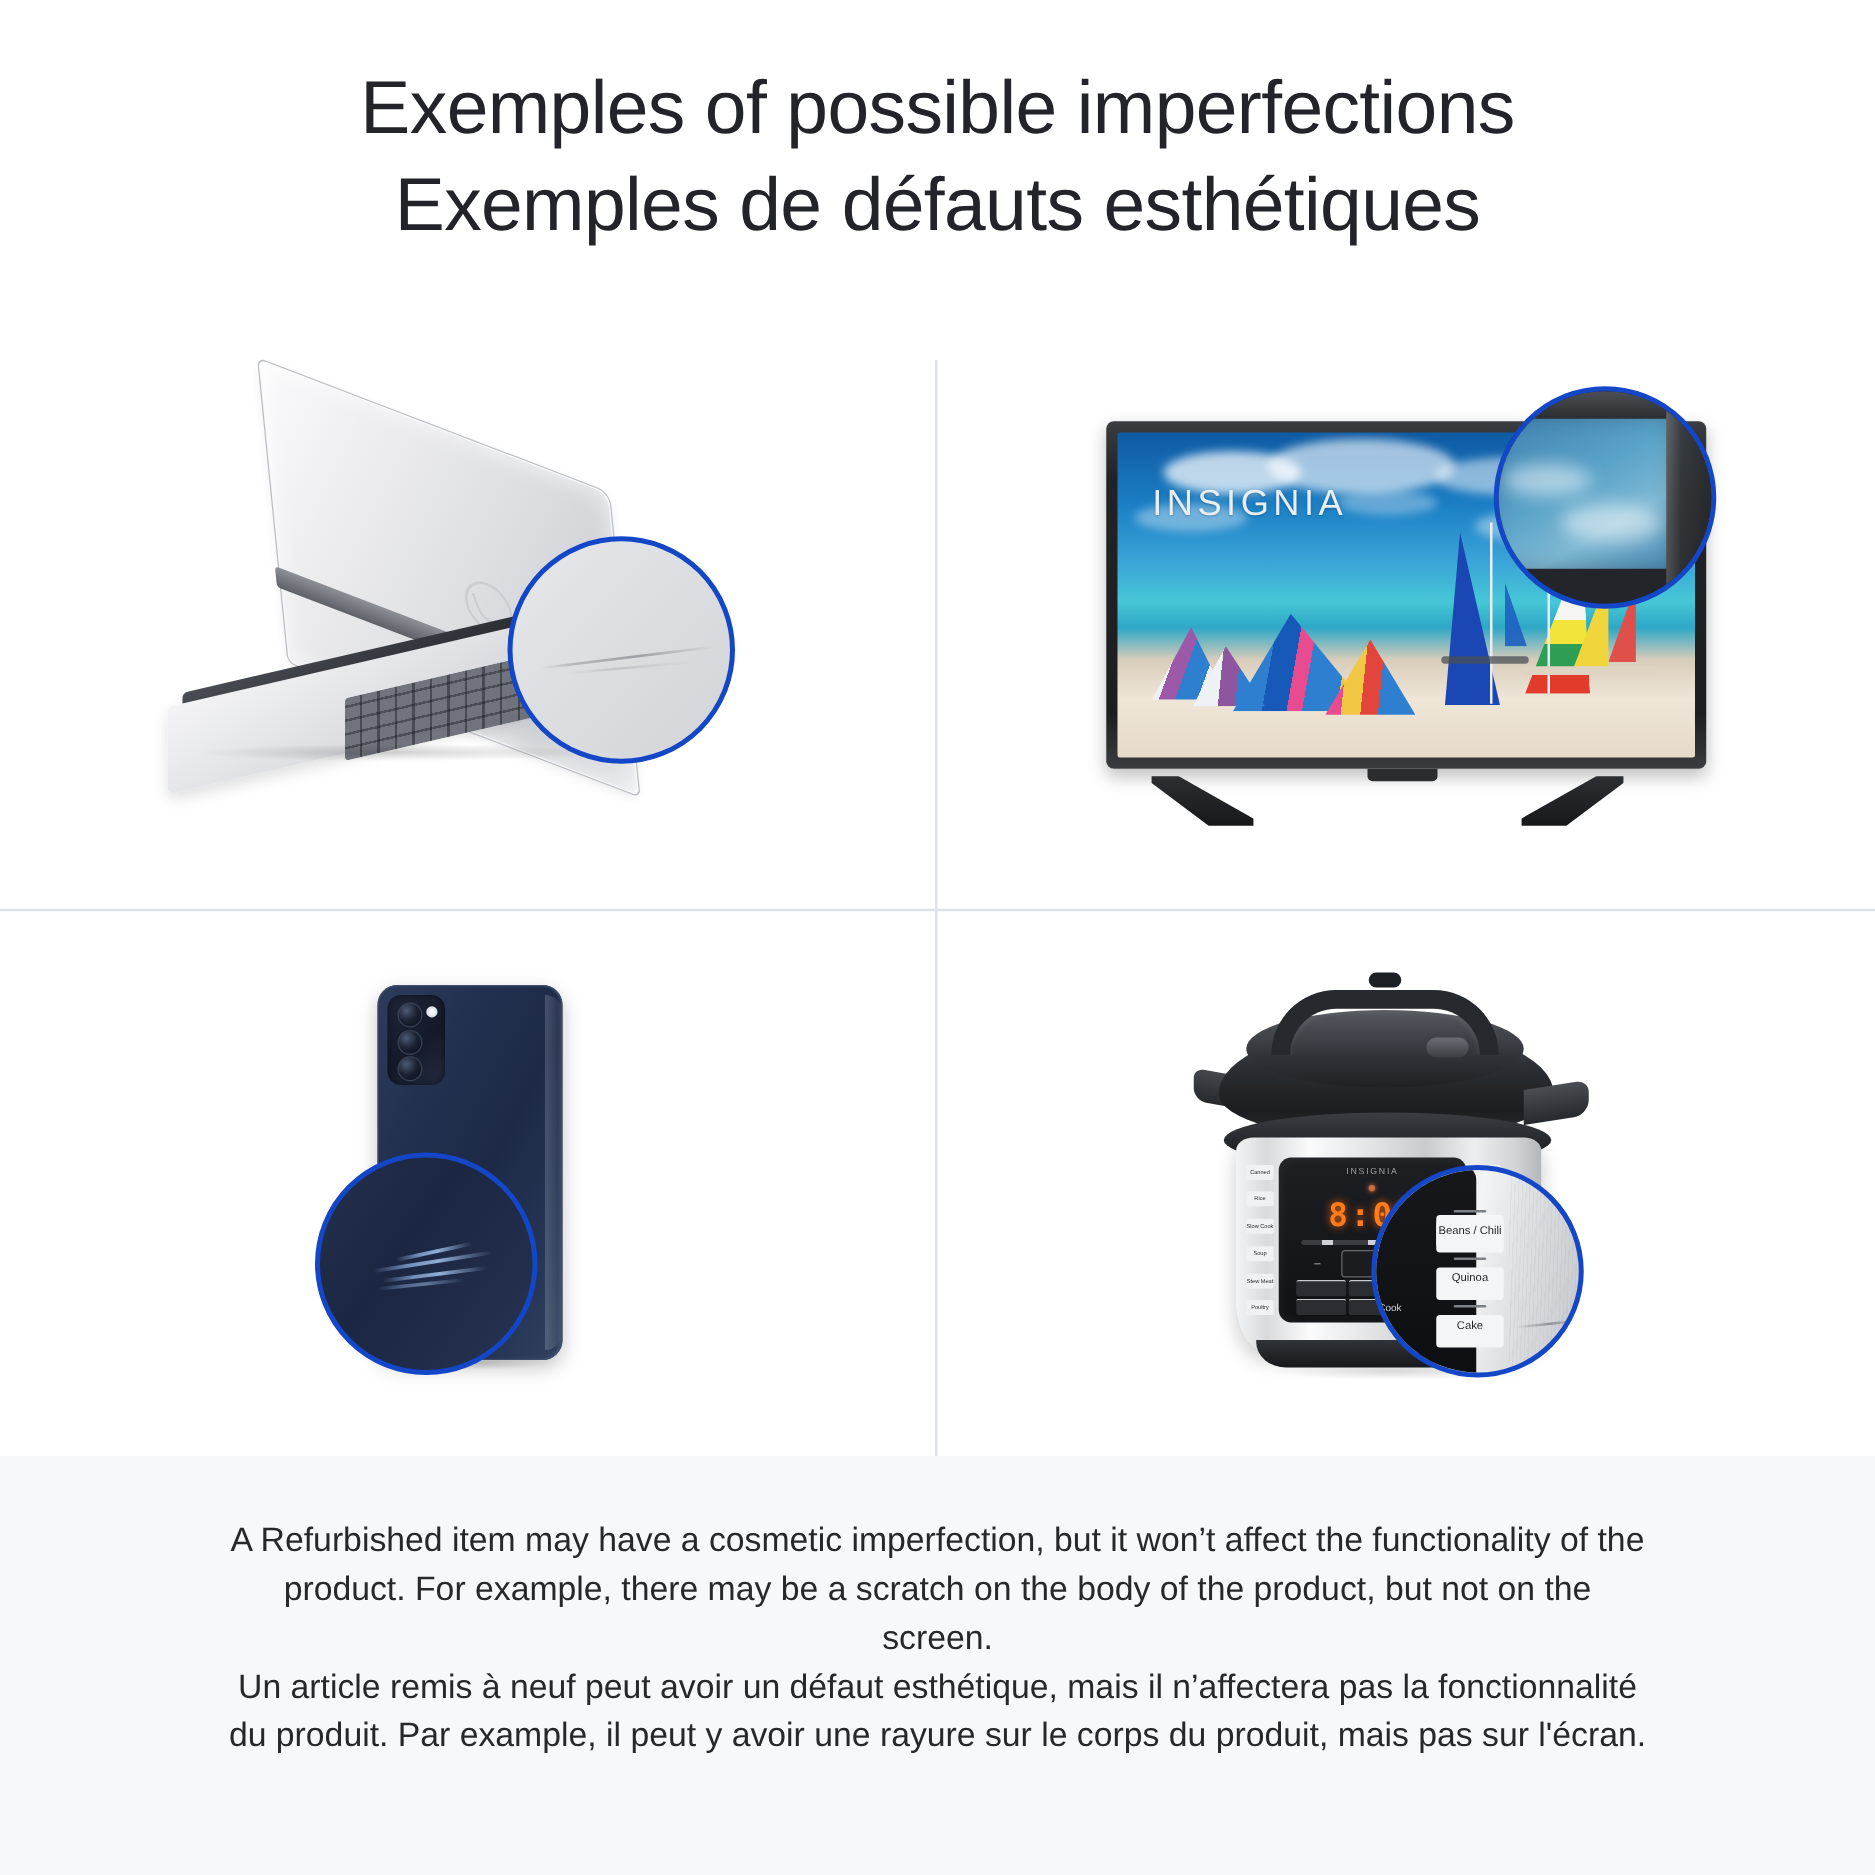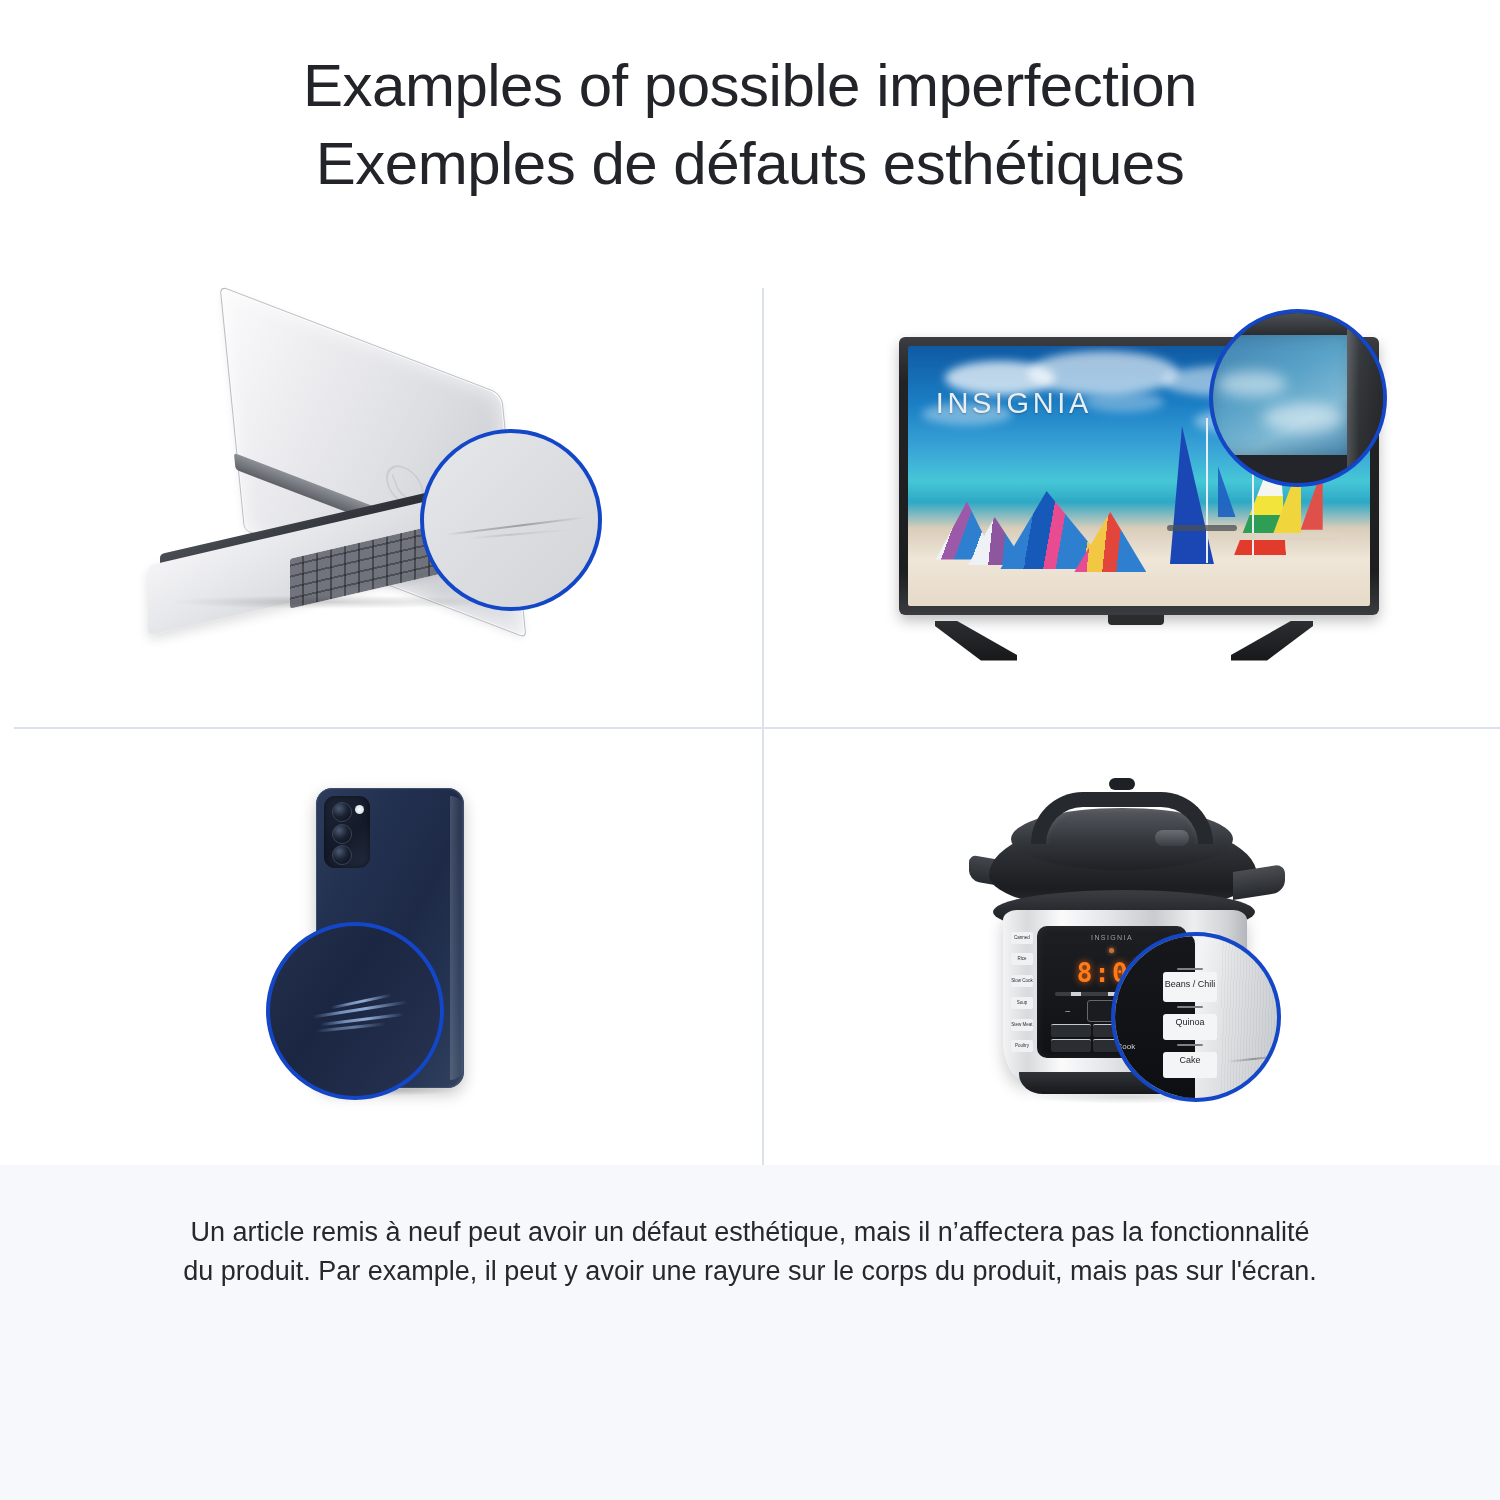--- a/index.html
+++ b/index.html
@@ -17,21 +17,21 @@
     display:flex;flex-direction:column;align-items:center;justify-content:center;
     text-align:center;
   }
   .title-line{
     font-size:60px;line-height:78px;font-weight:400;letter-spacing:-0.5px;
     color:#22242a;white-space:nowrap;
   }
 
   
   .grid{
-    position:absolute;left:14px;top:250px;width:1389px;height:915px;
+    position:absolute;left:0;top:250px;width:1389px;height:915px;
   }
   .vdiv{
     position:absolute;left:748px;top:38px;width:1.5px;height:877px;
     background:#dde2ea;
   }
   .hdiv{
     position:absolute;left:0;top:477px;width:1500px;height:1.5px;
     background:#dde2ea;
   }
   .cell{position:absolute;display:flex;align-items:center;justify-content:center;}
@@ -465,21 +465,21 @@
     font-size:27px;line-height:39px;color:#26282e;
   }
   .para.fr{margin-top:28px;}
 </style>
 </head>
 <body>
 
 <div class="page">
 
   <div class="header">
-    <div class="title-line">Examples of possible imperfection</div>
+    <div class="title-line">Exemples of possible imperfections</div>
     <div class="title-line">Exemples de défauts esthétiques</div>
   </div>
 
   <div class="grid">
     <div class="vdiv"></div>
     <div class="hdiv"></div>
 
     <div class="cell cell-tl">
       <div class="stage laptop">
         <div class="lap-lid"></div>
@@ -625,16 +625,17 @@
           <div class="mc-btn b2">Quinoa</div>
           <div class="mc-sep" style="top:108px;"></div>
           <div class="mc-btn b3">Cake</div>
           <div class="mc-scr"></div>
         </div>
       </div>
     </div>
   </div>
 
   <div class="footer">
+    <p class="para en" style="margin:0;">A Refurbished item may have a cosmetic imperfection, but it won’t affect the functionality of the product. For example, there may be a scratch on the body of the product, but not on the screen.</p>
     <p class="para fr" style="margin:0;">Un article remis à neuf peut avoir un défaut esthétique, mais il n’affectera pas la fonctionnalité du produit. Par example, il peut y avoir une rayure sur le corps du produit, mais pas sur l'écran.</p>
   </div>
 
 </div>
 
 </body></html>

